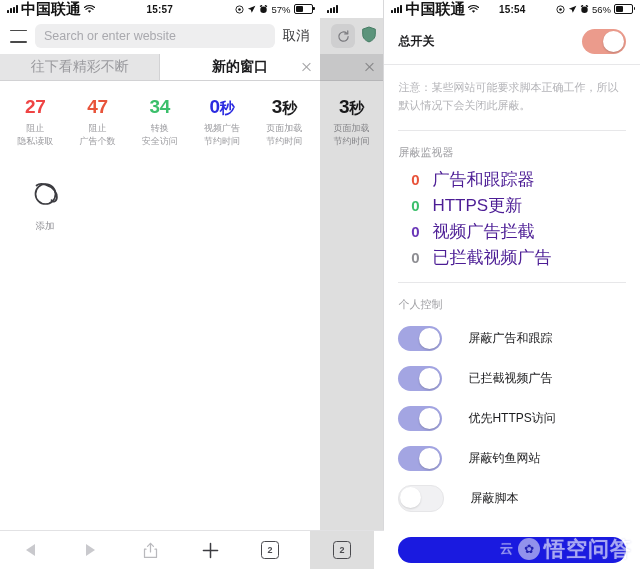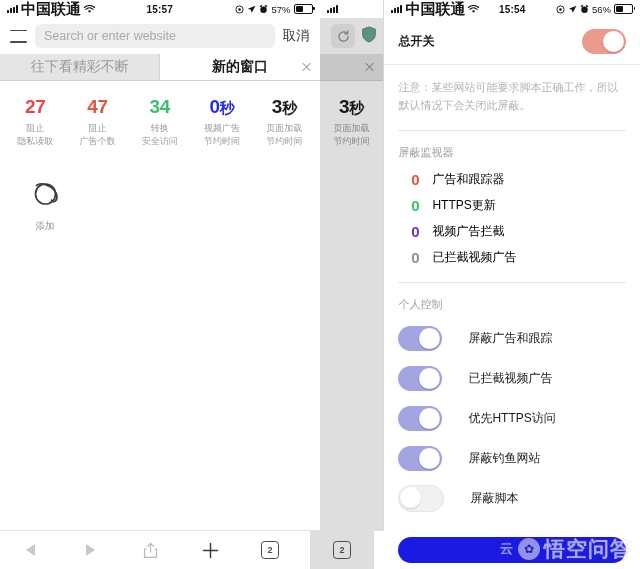--- a/index.html
+++ b/index.html
@@ -105,21 +105,21 @@
   .sw.off{background:#f1f1f3;border:1px solid #e6e6e8;}
   .sw.off .knob{top:1px;left:1px;box-shadow:0 1px 2px rgba(0,0,0,.14);}
 
   .r-body{padding:0 14px;}
   .hr{height:1px;background:#e7e7e9;margin:0 0 0 0;}
   .desc{font-size:12px;line-height:1.65;color:#1c1c1e;font-weight:700;padding-top:14px;}
   .note{font-size:11px;line-height:1.65;color:#b4b4b8;padding-top:13px;padding-bottom:16px;}
   .sect{font-size:11px;color:#a0a0a4;padding:14px 0 6px 0;}
   .crow{display:flex;align-items:center;height:26px;}
   .cnum{width:34px;text-align:center;font-size:15px;font-weight:600;flex:none;}
-  .clabel{font-size:12px;color:#000000;}
+  .clabel{font-size:17px;color:#4c1d95;}
   .trow{display:flex;align-items:center;height:40px;}
   .trow .sw{margin-left:0;margin-right:16px;}
   .tlabel2{font-size:12px;color:#1c1c1e;margin-left:10px;}
   .cta{
     position:absolute;left:14px;right:14px;bottom:6px;height:26px;border-radius:13px;
     background:#1a1ae0;display:flex;align-items:center;justify-content:center;
     color:#fff;font-size:11.5px;
   }
   
   .wm{

